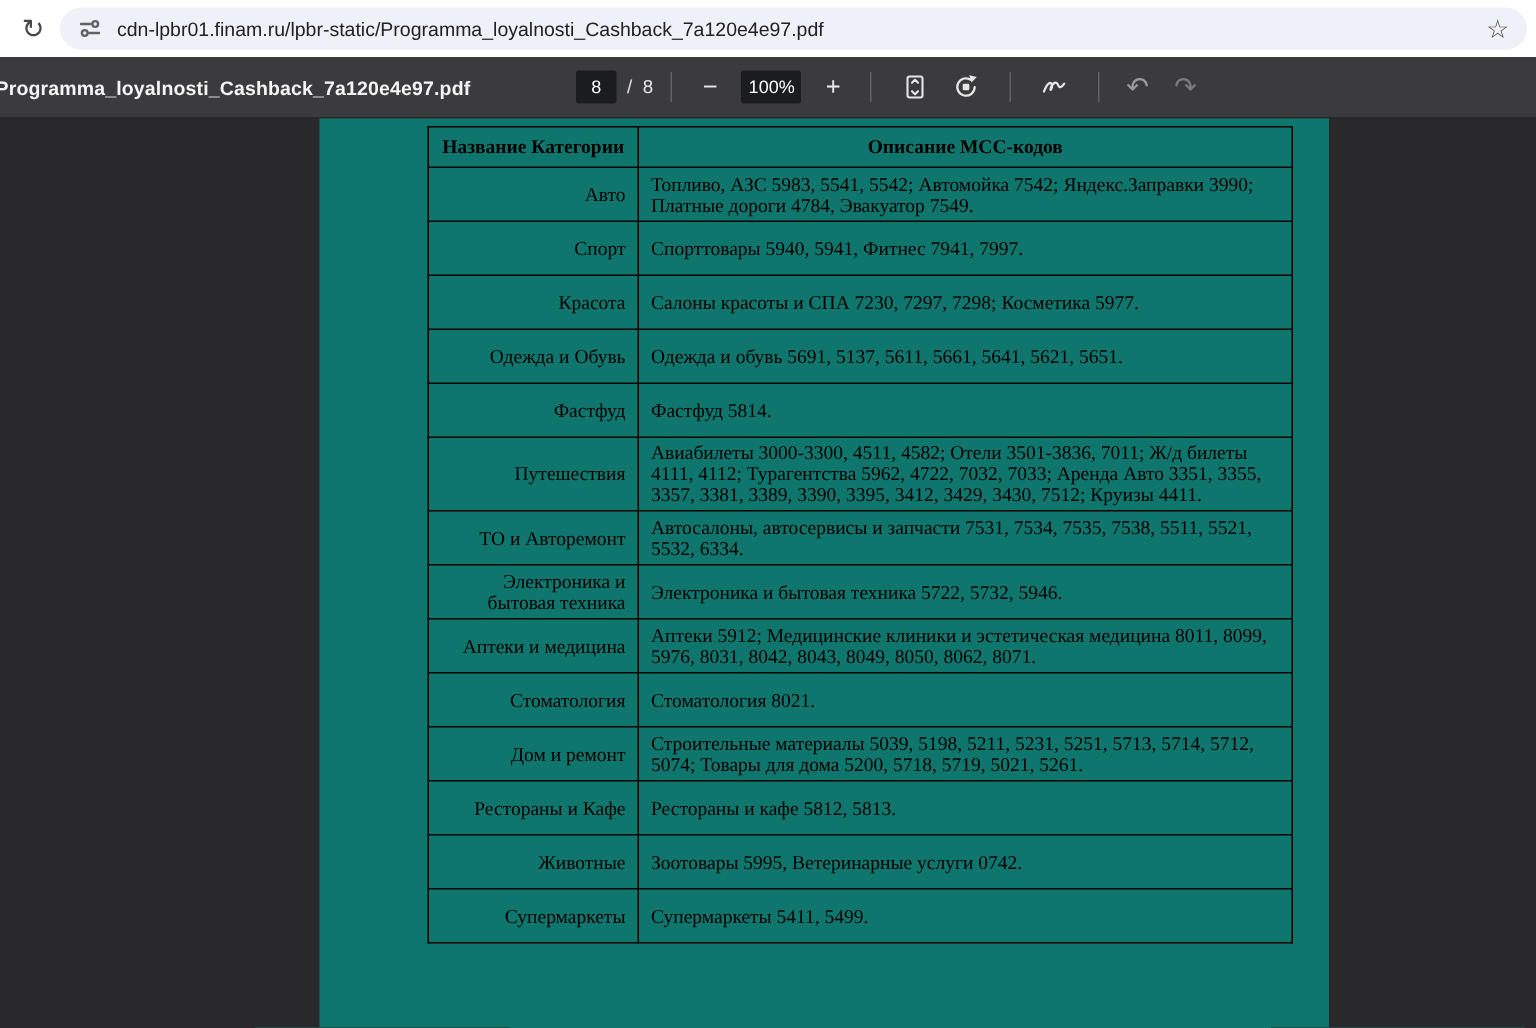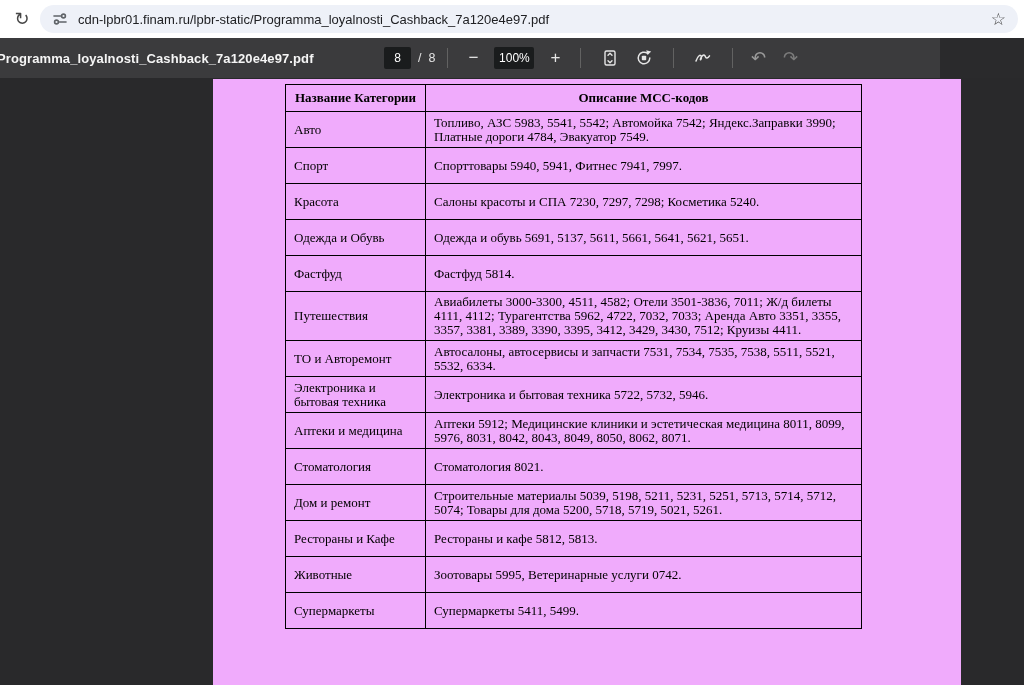--- a/index.html
+++ b/index.html
@@ -22,21 +22,21 @@
   }
   .site-info-icon { display: flex; align-items: center; margin-right: 10px; }
   .url-text { font-size: 13px; color: #202124; white-space: nowrap; }
   .bookmark-star {
     margin-left: auto; font-size: 17px; color: #474747; line-height: 1;
     background: transparent; border: none; cursor: pointer;
   }
 
   
   .pdf-toolbar {
-    position: absolute; top: 38px; left: 0; width: 940px; height: 40px;
+    position: absolute; top: 38px; left: 0; width: 1024px; height: 40px;
     background: #3b3b3d; display: flex; align-items: center; color: #f1f1f1;
   }
   .pdf-filename {
     margin-left: -3px; font-size: 13px; font-weight: 600; color: #f5f5f5;
     white-space: nowrap; letter-spacing: 0.1px;
   }
   .pdf-controls {
     position: absolute; left: 384px; top: 0; height: 100%;
     display: flex; align-items: center;
   }
@@ -60,37 +60,37 @@
   .tb-icon-btn { margin: 0 4px; }
   .undo-btn { color: #9a9a9a; font-size: 18px; }
   .redo-btn { color: #7c7c7c; font-size: 18px; margin-left: 6px; }
 
   
   .viewer {
     position: absolute; top: 78px; left: 0; width: 1024px; height: 607px;
     background: #29292b;
   }
   .pdf-page {
-    position: absolute; left: 213px; top: 1px; width: 748px; height: 606px;
-    background: #f0abfc; overflow: hidden;
+    position: absolute; left: 213px; top: 1px; width: 673px; height: 606px;
+    background: #0f766e; overflow: hidden;
   }
   .doc-table {
     position: absolute; left: 72px; top: 5px; width: 577px;
     border-collapse: collapse; table-layout: fixed;
     font-family: "Liberation Serif", serif; font-size: 13px; color: #000;
   }
   .doc-table col.c1 { width: 140px; }
   .doc-table th, .doc-table td {
     border: 1px solid #000000; padding: 3px 8px; vertical-align: middle;
     line-height: 14px; overflow: hidden;
   }
   .doc-table thead tr { height: 27px; }
   .doc-table th { font-weight: bold; text-align: center; font-size: 13px; }
   .doc-table tbody tr { height: 36px; }
-  .cat-cell { text-align: left; }
+  .cat-cell { text-align: right; }
   .desc-cell { text-align: left; }
 
   svg { display: block; }
 </style>
 </head>
 <body>
 
 <div class="browser-bar">
   <button class="reload-btn">
     <span>↻</span>
@@ -182,21 +182,21 @@
           <tr>
     <td class="cat-cell">Авто</td>
     <td class="desc-cell">Топливо, АЗС 5983, 5541, 5542; Автомойка 7542; Яндекс.Заправки 3990; Платные дороги 4784, Эвакуатор 7549.</td>
   </tr>
           <tr>
     <td class="cat-cell">Спорт</td>
     <td class="desc-cell">Спорттовары 5940, 5941, Фитнес 7941, 7997.</td>
   </tr>
           <tr>
     <td class="cat-cell">Красота</td>
-    <td class="desc-cell">Салоны красоты и СПА 7230, 7297, 7298; Косметика 5240.</td>
+    <td class="desc-cell">Салоны красоты и СПА 7230, 7297, 7298; Косметика 5977.</td>
   </tr>
           <tr>
     <td class="cat-cell">Одежда и Обувь</td>
     <td class="desc-cell">Одежда и обувь 5691, 5137, 5611, 5661, 5641, 5621, 5651.</td>
   </tr>
           <tr>
     <td class="cat-cell">Фастфуд</td>
     <td class="desc-cell">Фастфуд 5814.</td>
   </tr>
           <tr>

